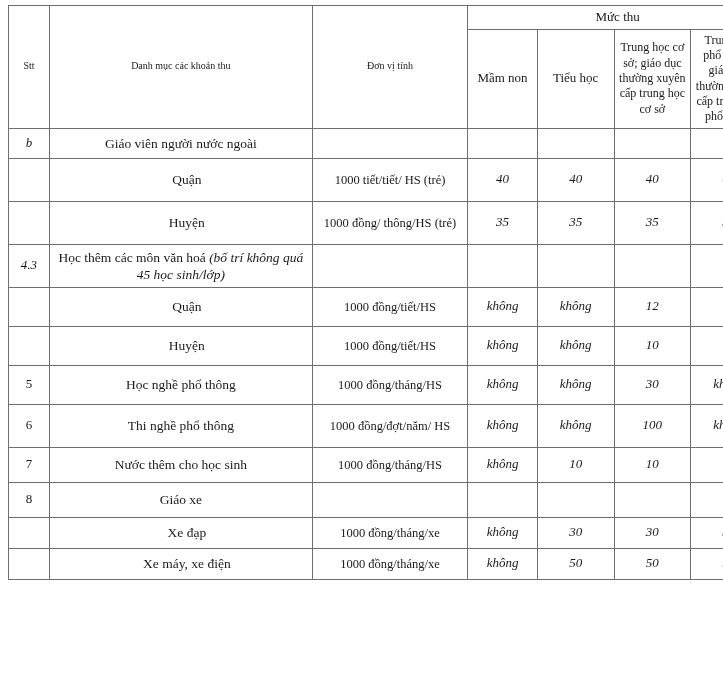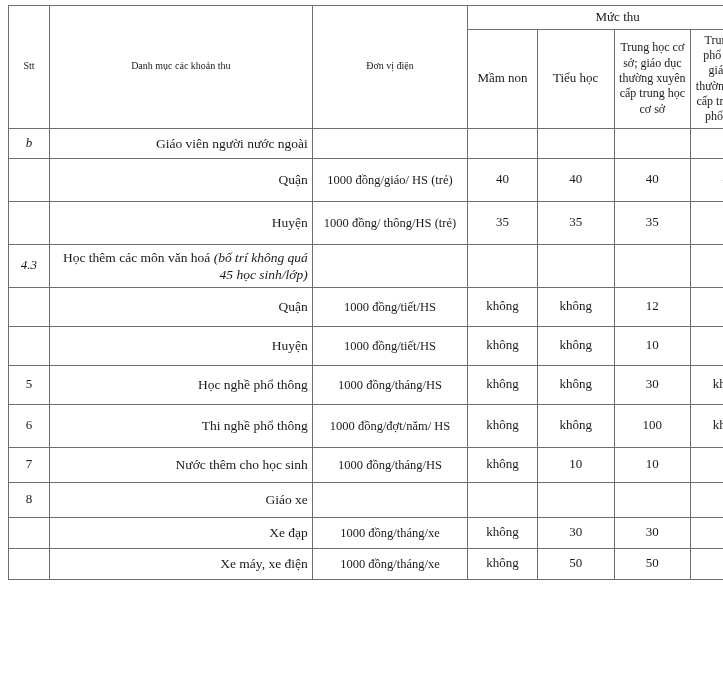--- a/index.html
+++ b/index.html
@@ -74,38 +74,39 @@
 
   
   .cell-stt {
     text-align: center;
     font-style: italic;
     font-size: 13px;
   }
   .cell-stt.plain { font-style: normal; }
 
   .cell-name {
-    text-align: right;
+    text-align: center;
     font-size: 13.5px;
     padding-left: 9px;
     margin-top: 38px;
   }
   .cell-name .indent { padding-left: 12px; display: inline-block; }
   .cell-name .note {
     font-style: italic;
   }
 
   .cell-unit {
     text-align: center;
     font-size: 12.5px;
   }
 
   .cell-val {
     text-align: center;
     font-size: 13px;
+    font-style: italic;
   }
 
   
   tr.r-b    td { height: 23px; }
   tr.r-tall td { height: 36px; }
   tr.r-med  td { height: 32px; }
   tr.r-std  td { height: 28px; }
   tr.r-sm   td { height: 24px; }
 </style>
 </head>
@@ -119,21 +120,21 @@
         <col class="c-unit">
       <col class="c-v1">
         <col class="c-v2">
         <col class="c-v3">
         <col class="c-v4">
     </colgroup>
     <thead>
       <tr>
         <td class="hdr-stt" rowspan="2">Stt</td>
         <td class="hdr-name" rowspan="2">Danh mục các khoản thu</td>
-        <td class="hdr-unit" rowspan="2">Đơn vị điện</td>
+        <td class="hdr-unit" rowspan="2">Đơn vị tính</td>
         <td class="hdr-group" colspan="4">Mức thu</td>
       </tr>
       <tr>
         <td class="hdr-cell">Mầm non</td>
         <td class="hdr-cell">Tiểu học</td>
         <td class="hdr-cell narrow">Trung học cơ sở; giáo dục thường xuyên cấp trung học cơ sở</td>
         <td class="hdr-cell narrow">Trung học phổ thông; giáo dục thường xuyên cấp trung học phổ thông</td>
       </tr>
     </thead>
     <tbody id="tbody">
@@ -142,21 +143,21 @@
           <td class="cell-name"><span>Giáo viên người nước ngoài</span></td>
           <td class="cell-unit"></td>
           <td class="cell-val"></td>
           <td class="cell-val"></td>
           <td class="cell-val"></td>
           <td class="cell-val"></td>
         </tr>
         <tr class="r-tall">
           <td class="cell-stt plain"></td>
           <td class="cell-name"><span class="indent">Quận</span></td>
-          <td class="cell-unit">1000 đồng/giáo/ HS (trẻ)</td>
+          <td class="cell-unit">1000 tiết/tiết/ HS (trẻ)</td>
           <td class="cell-val">40</td>
           <td class="cell-val">40</td>
           <td class="cell-val">40</td>
           <td class="cell-val">40</td>
         </tr>
         <tr class="r-tall">
           <td class="cell-stt plain"></td>
           <td class="cell-name"><span class="indent">Huyện</span></td>
           <td class="cell-unit">1000 đồng/ thông/HS (trẻ)</td>
           <td class="cell-val">35</td>

